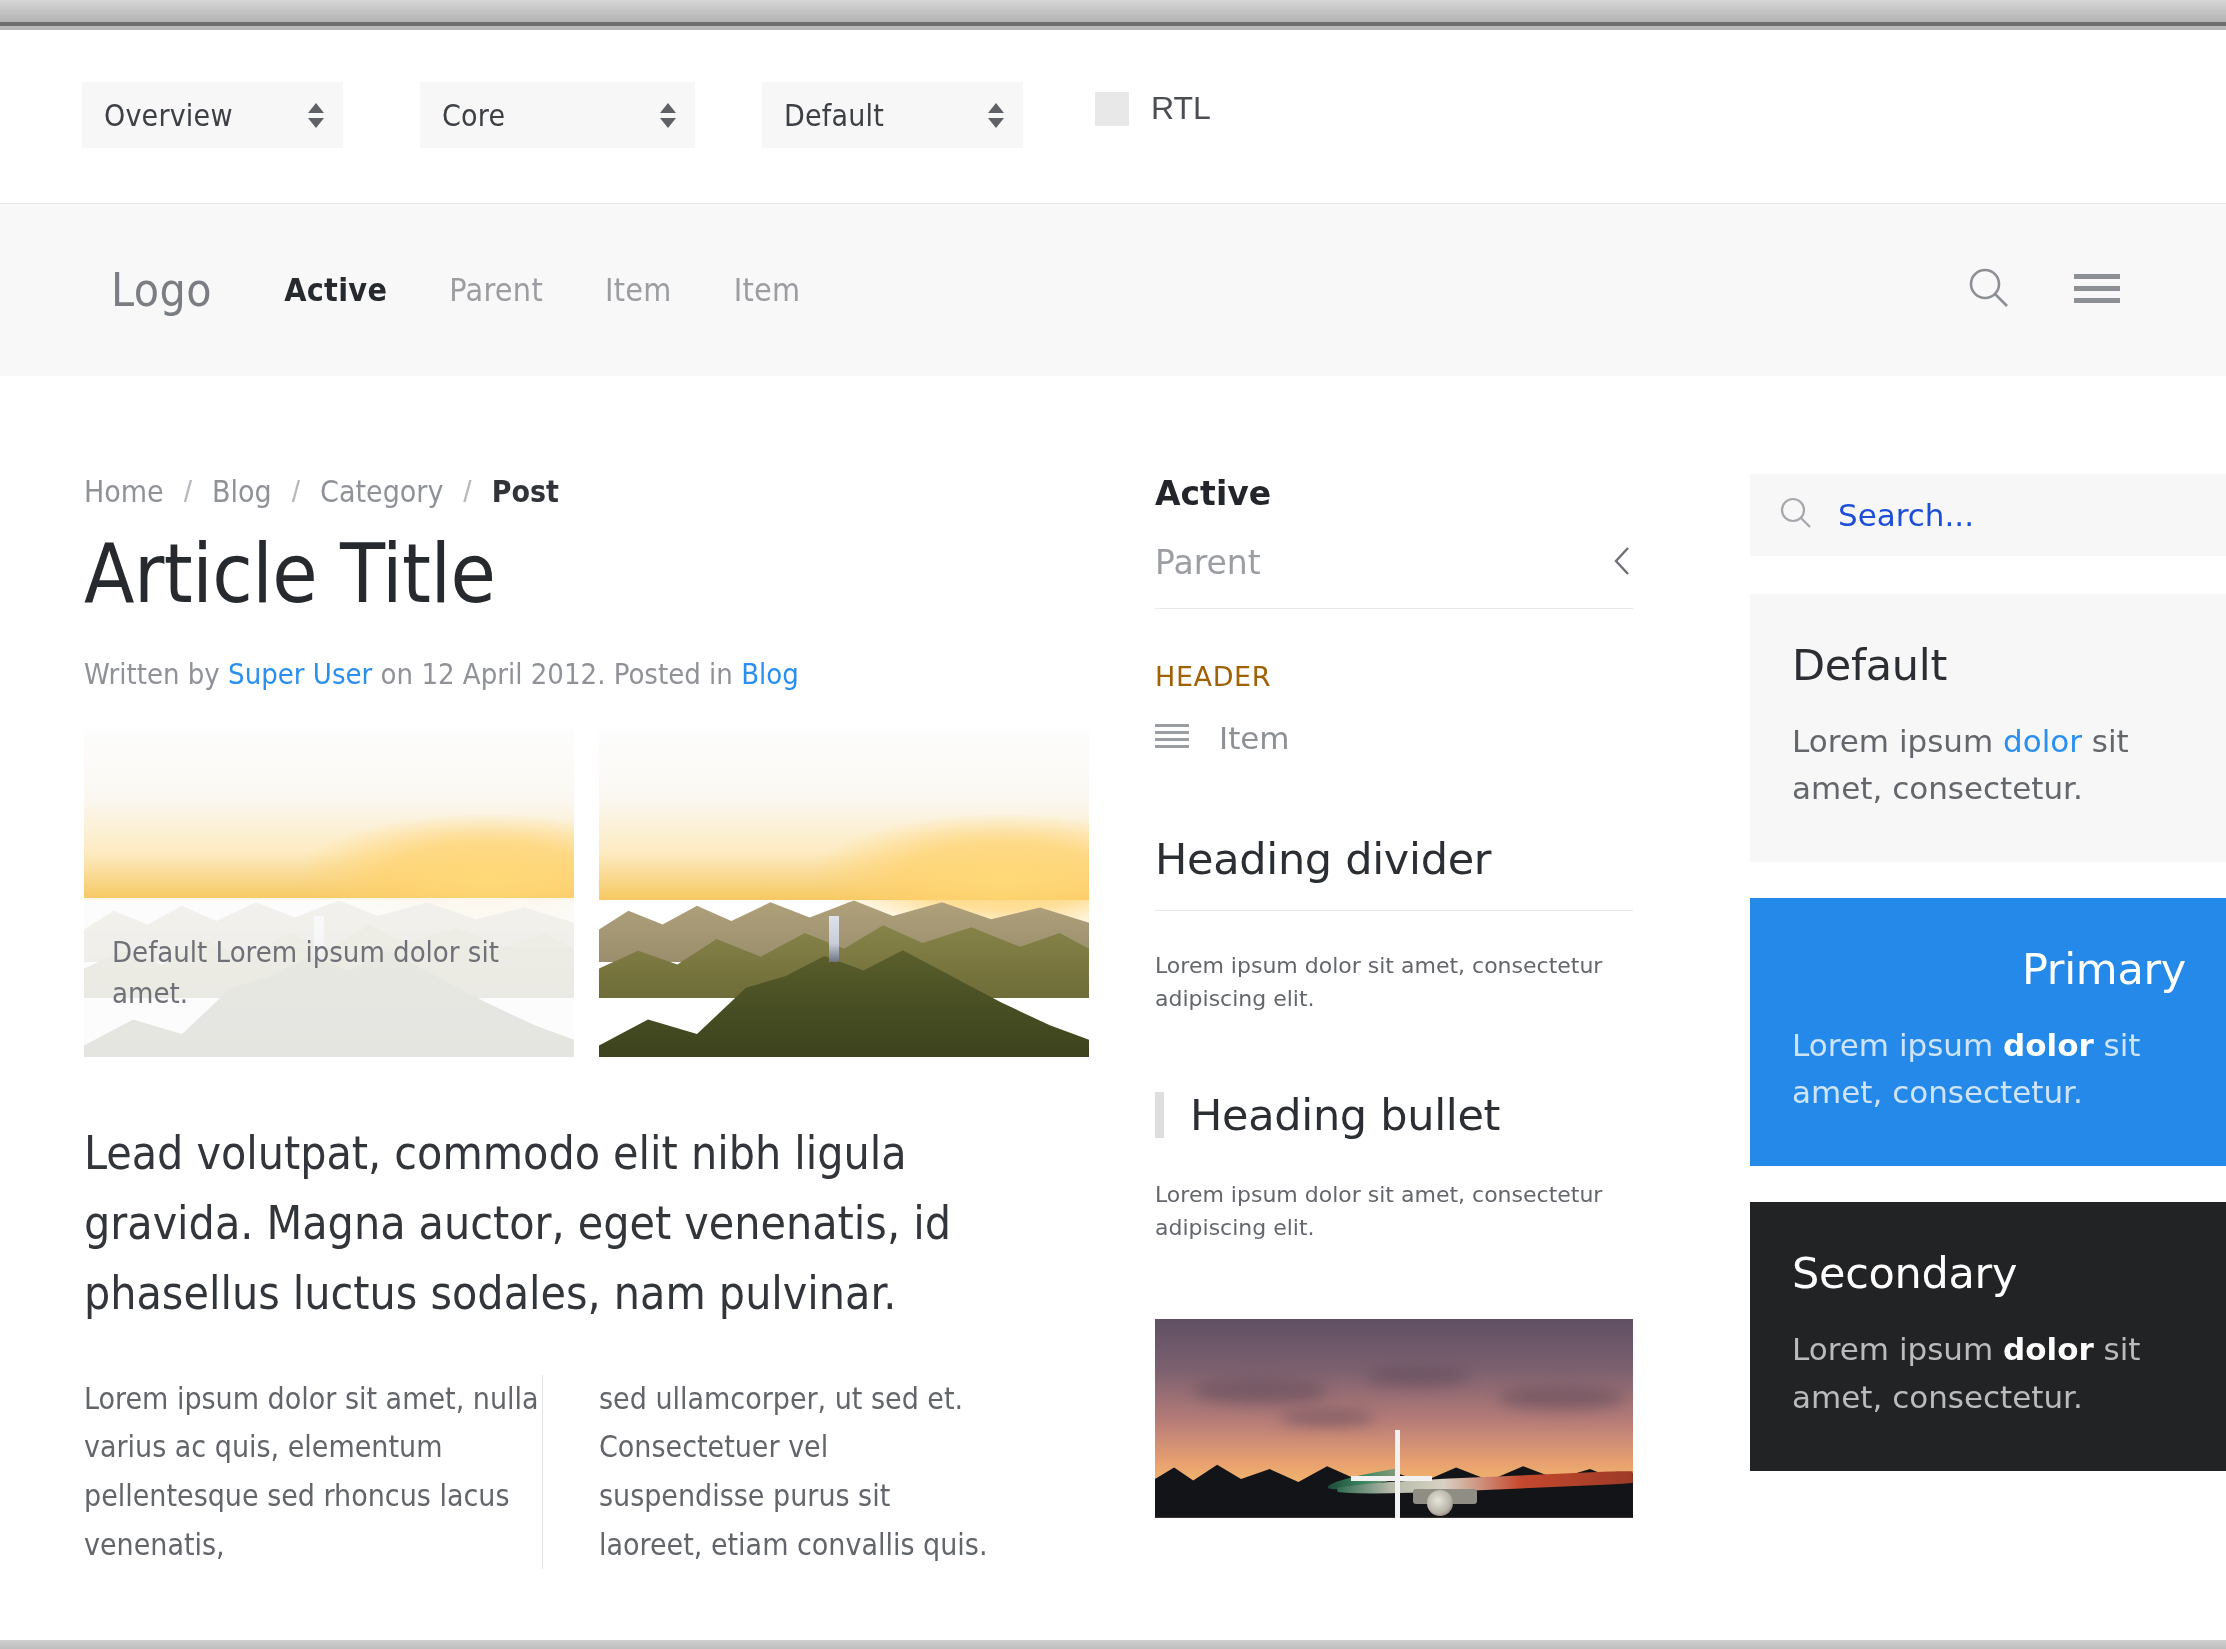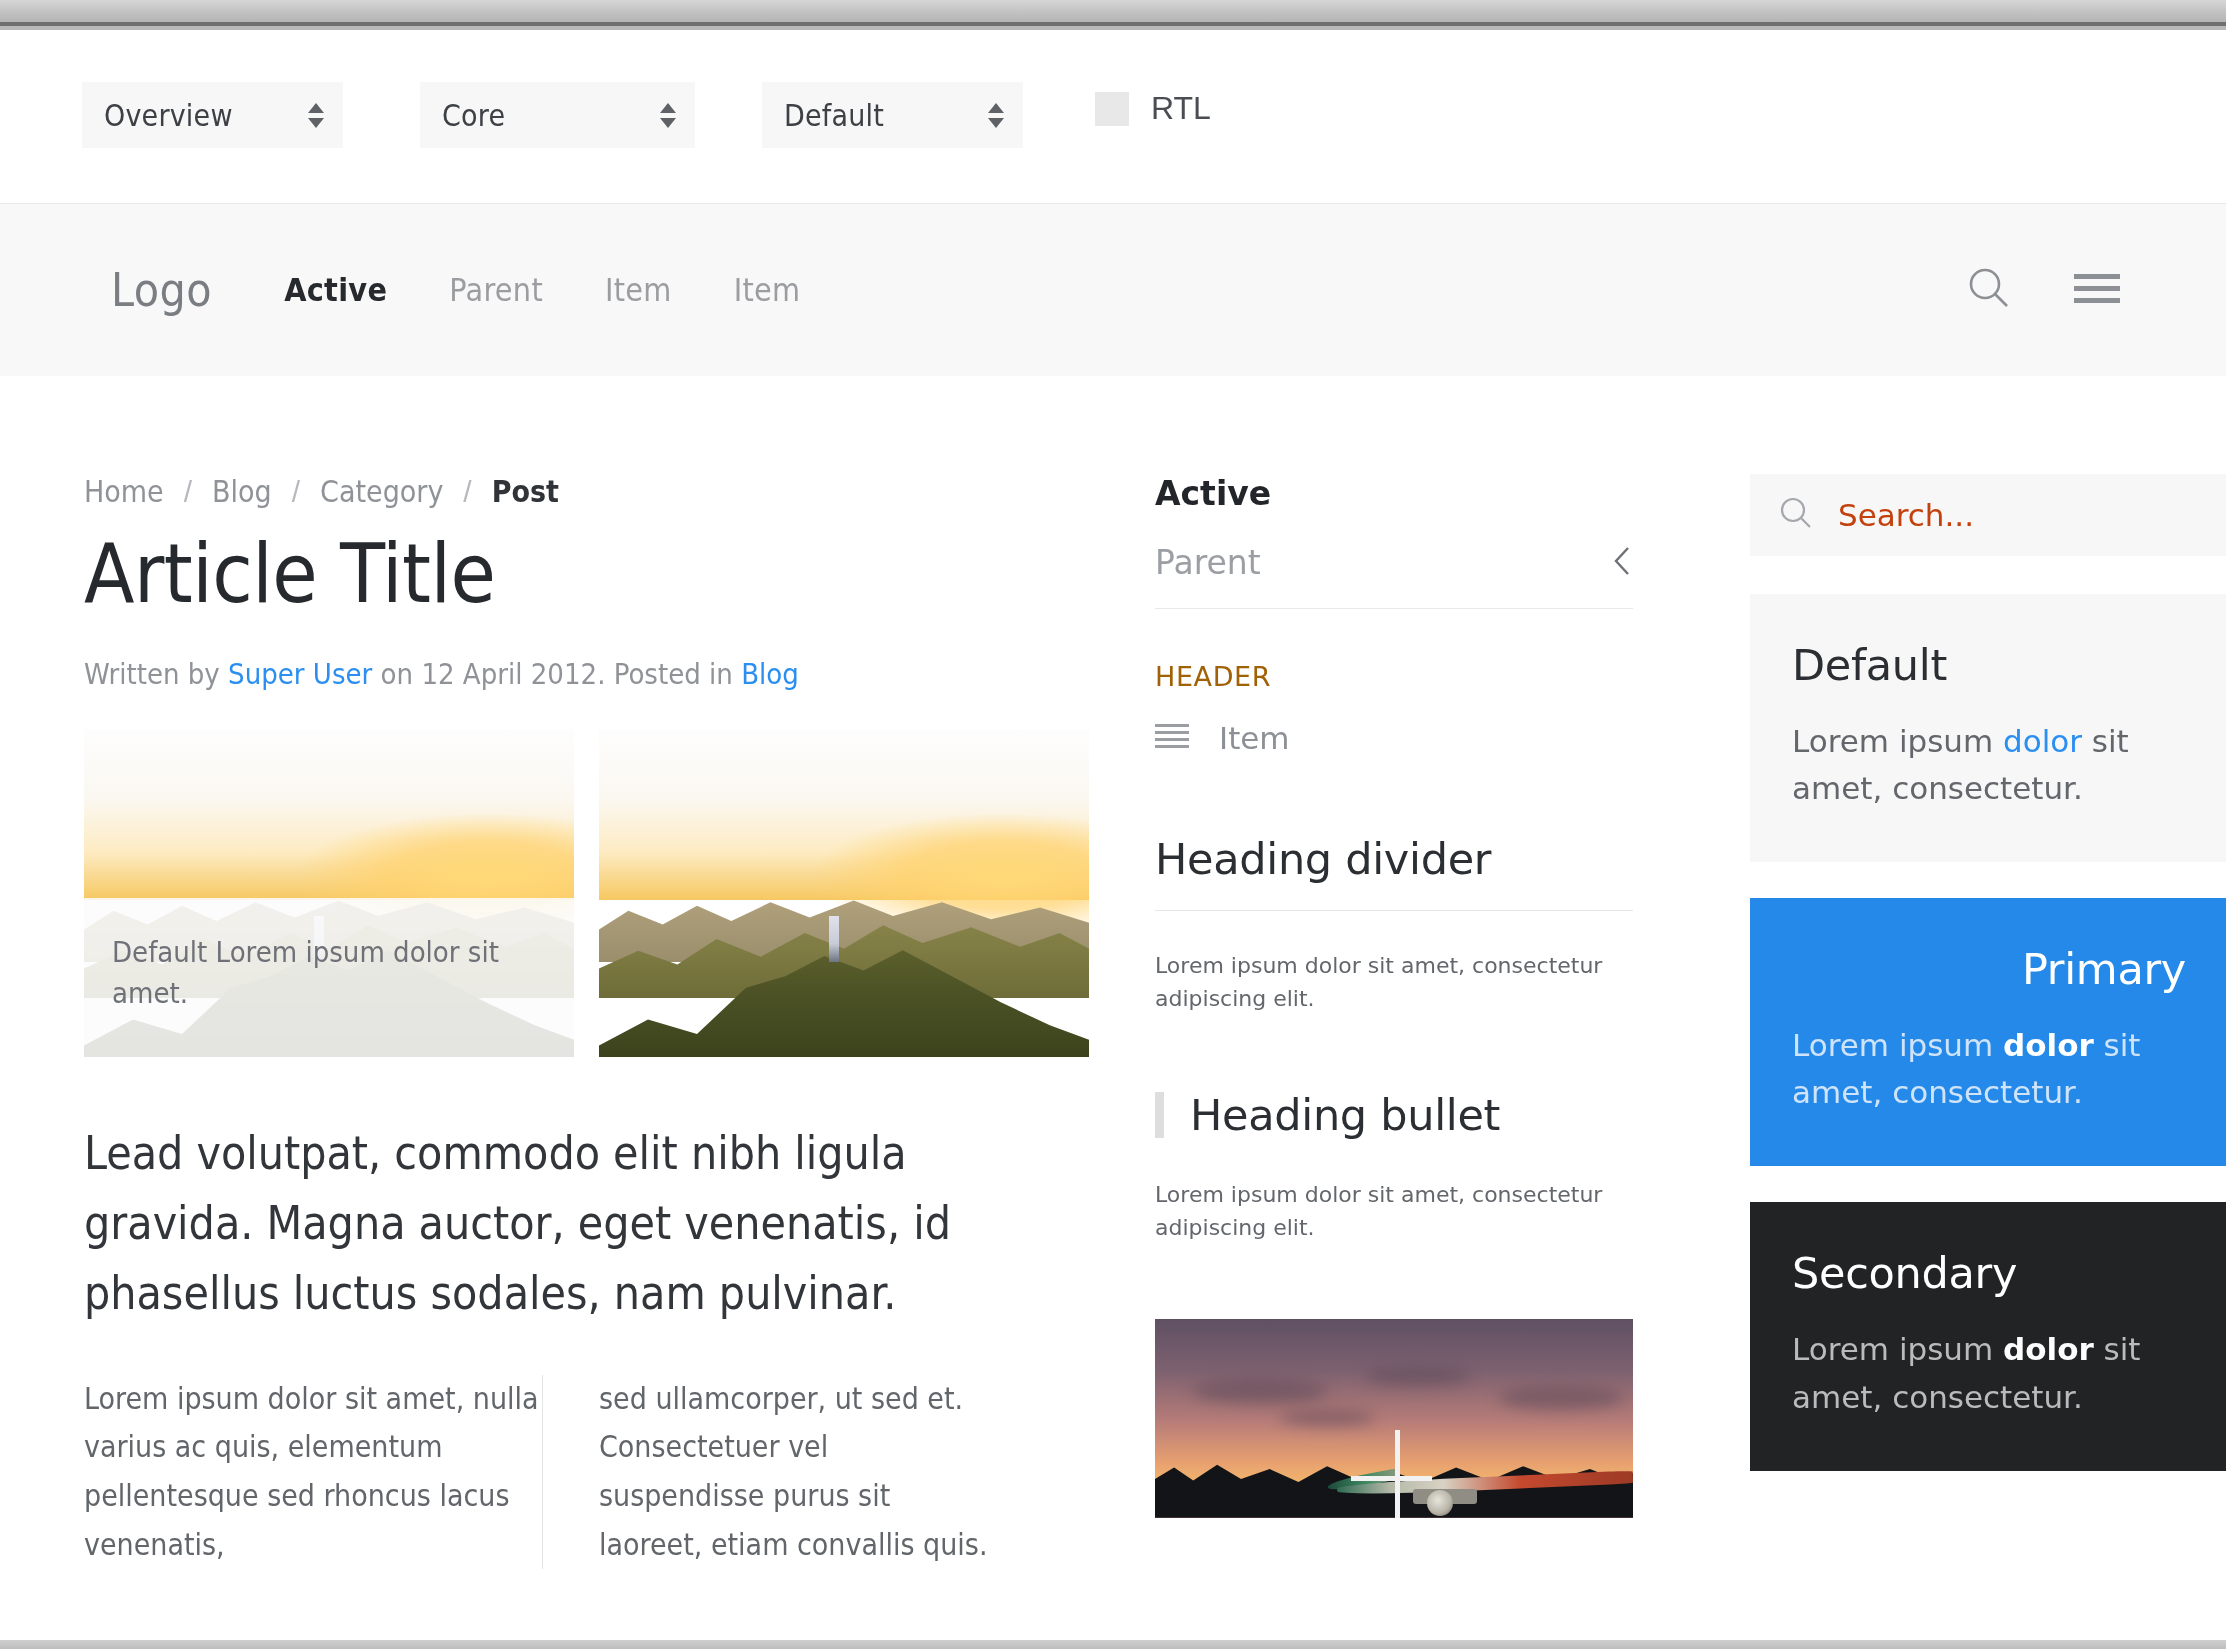--- a/index.html
+++ b/index.html
@@ -206,21 +206,21 @@
     background: #8f8d84; border-radius: 3px; }
   .cross-v { position: absolute; left: 50.2%; top: 56%; width: 5px; height: 44%; background: #f2f2f2; }
   .cross-h { position: absolute; left: 41%; top: 79%; width: 17%; height: 5px; background: #f2f2f2; }
 
   
   #sidebar-search {
     height: 82px; background: #f7f7f7; display: flex; align-items: center;
     padding: 0 28px; gap: 24px; margin-bottom: 38px;
   }
   #sidebar-search .placeholder {
-    font-size: 31px; color: #c2410c;
+    font-size: 31px; color: #1d4ed8;
     font-family: "DejaVu Sans", "Liberation Sans", sans-serif;
   }
   .card { padding: 46px 42px 50px 42px; margin-bottom: 36px; }
   .card-title {
     font-size: 43px; font-weight: normal; letter-spacing: -0.3px; margin-bottom: 28px;
     font-family: "DejaVu Sans", "Liberation Sans", sans-serif;
   }
   .card-body {
     font-size: 31px; line-height: 1.52;
     font-family: "DejaVu Sans", "Liberation Sans", sans-serif;

